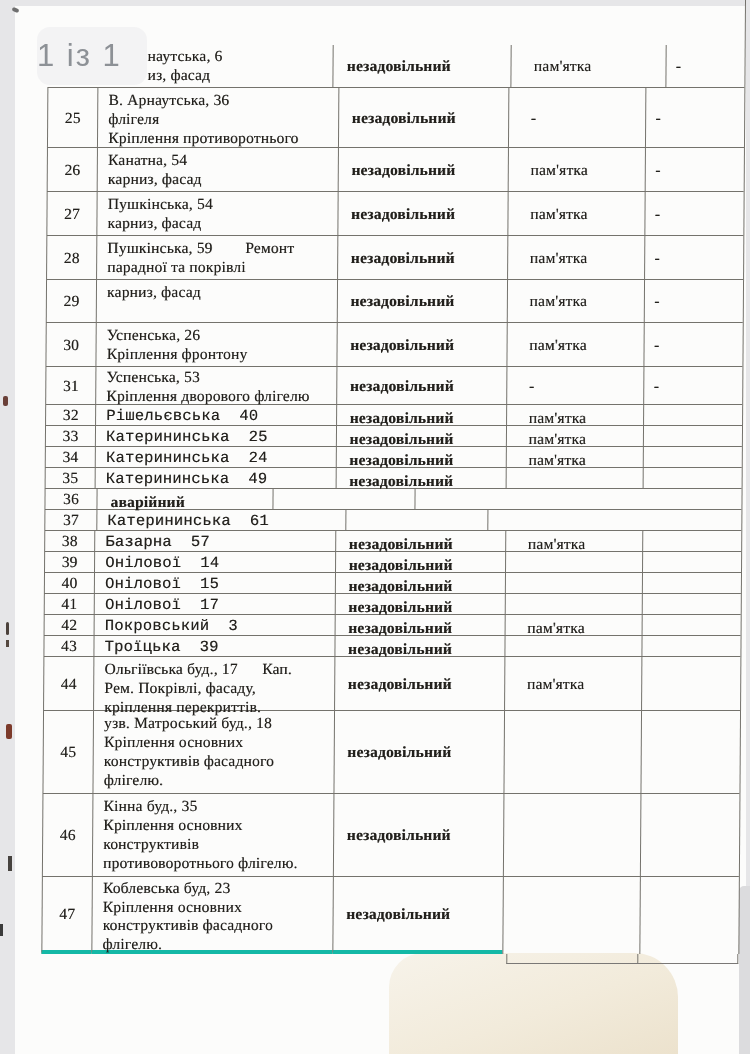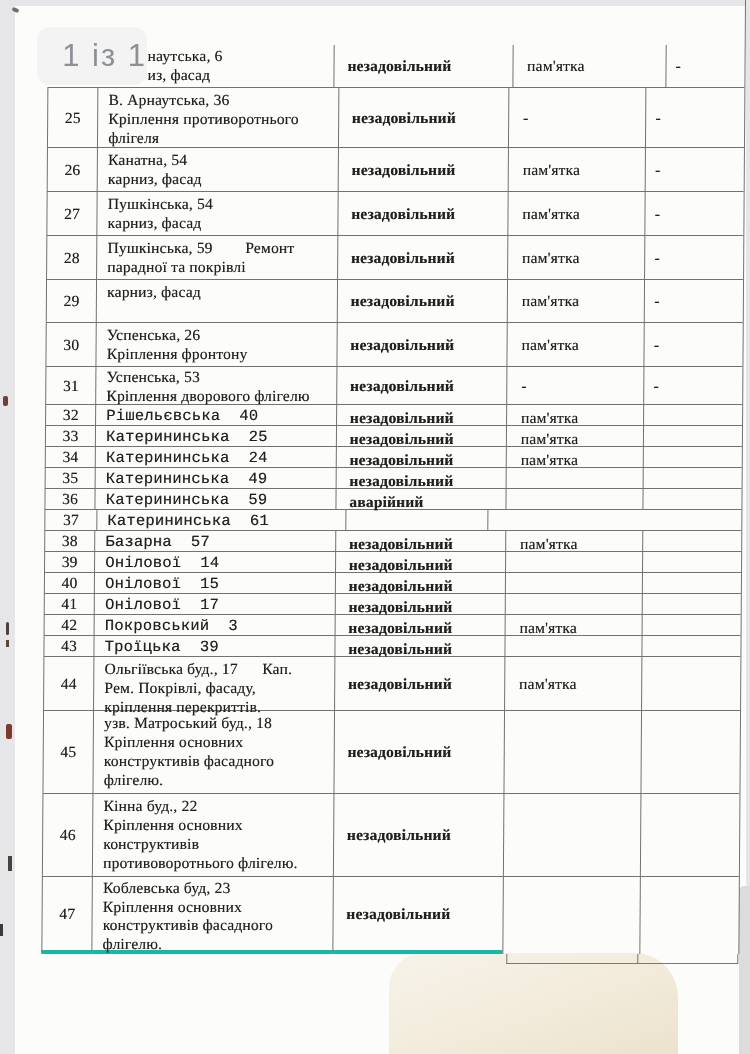--- a/index.html
+++ b/index.html
@@ -24,21 +24,21 @@
   .tbl{
     position:absolute;left:48px;top:45px;width:697px;
     color:#22201c;font-size:15.5px;letter-spacing:0.2px;
     text-shadow:0.3px 0 rgba(30,28,24,0.5);
   }
   .row{display:flex;border-bottom:1px solid #74726c;box-sizing:border-box;}
   .cell{box-sizing:border-box;border-left:1px solid #74726c;position:relative;}
   .c-num{width:52px;display:flex;align-items:center;justify-content:center;}
   .c-addr{width:249px;padding:2px 4px 0 10px;}
   .c-status{width:176px;display:flex;align-items:center;padding-left:13px;font-weight:bold;}
-  .c-mon{width:142px;display:flex;align-items:center;padding-left:14px;}
+  .c-mon{width:142px;display:flex;align-items:center;padding-left:22px;}
   .c-note{width:102px;display:flex;align-items:center;padding-left:9px;}
   .ln{line-height:19px;white-space:pre;}
   .h60{height:60px}.h44{height:44px}.h43{height:43px}.h38{height:38px}
   .h21{height:21px}.h54{height:54px}.h83{height:83px}.h77{height:77px}
   .h38 .c-addr{padding-top:0;}
   .h21 .c-addr{padding-top:1px;font-family:Liberation Mono, monospace;}
   .h21 .ln{line-height:20px;}
   .low{align-items:flex-start !important;padding-top:5px;line-height:16px;}
   
   .row-cut{height:43px;gap:43px;}
@@ -49,21 +49,21 @@
   .row-last .ln{line-height:18.5px;}
   .vline-right{position:absolute;left:745px;top:0;width:1px;height:954px;background:#74726c;}
   .ext{
     position:absolute;left:513px;top:954px;width:232px;height:10px;box-sizing:border-box;
     border-left:1px solid #74726c;border-right:1px solid #74726c;border-bottom:1px solid #7a7876;
   }
   .ext-mid{position:absolute;left:130px;top:0;width:1px;height:100%;background:#74726c;}
   .badge{
     position:absolute;left:37px;top:27px;width:110px;height:58px;
     background:rgba(243,243,244,0.97);border-radius:13px;
-    display:flex;align-items:center;justify-content:flex-end;
+    display:flex;align-items:center;justify-content:flex-start;
     font-family:"Liberation Sans","DejaVu Sans",sans-serif;
     font-size:31px;font-weight:500;color:#8d9196;letter-spacing:2px;z-index:10;
   }
   .blob{
     position:absolute;left:389px;top:953px;width:289px;height:101px;z-index:5;
     background:linear-gradient(160deg,#f7f3ea 0%,#f2ebdb 55%,#ece2cd 100%);
     border-radius:34px 44px 0 0;
   }
   .mark{position:absolute;z-index:7;}
   .mk1{left:3px;top:396px;width:5px;height:10px;background:#6a4038;border-radius:2px;}
@@ -91,22 +91,22 @@
       </div>
       <div class="cell c-status">незадовільний</div>
       <div class="cell c-mon">пам'ятка</div>
       <div class="cell c-note">-</div>
     </div>
 
     <div class="row h60">
       <div class="cell c-num">25</div>
       <div class="cell c-addr">
         <div class="ln">В. Арнаутська, 36</div>
+        <div class="ln">флігеля</div>
         <div class="ln">Кріплення противоротнього</div>
-        <div class="ln">флігеля</div>
       </div>
       <div class="cell c-status">незадовільний</div>
       <div class="cell c-mon">-</div>
       <div class="cell c-note">-</div>
     </div>
 
     <div class="row h44">
       <div class="cell c-num">26</div>
       <div class="cell c-addr">
         <div class="ln">Канатна, 54</div>
@@ -206,23 +206,20 @@
       <div class="cell c-addr">
         <div class="ln">Катерининська  49</div>
       </div>
       <div class="cell c-status low">незадовільний</div>
       <div class="cell c-mon low"></div>
       <div class="cell c-note low"></div>
     </div>
 
     <div class="row h21">
       <div class="cell c-num">36</div>
-      <div class="cell c-addr">
-        <div class="ln">Катерининська  59</div>
-      </div>
       <div class="cell c-status low">аварійний</div>
       <div class="cell c-mon low"></div>
       <div class="cell c-note low"></div>
     </div>
 
     <div class="row h21">
       <div class="cell c-num">37</div>
       <div class="cell c-addr">
         <div class="ln">Катерининська  61</div>
       </div>
@@ -311,21 +308,21 @@
         <div class="ln">флігелю.</div>
       </div>
       <div class="cell c-status">незадовільний</div>
       <div class="cell c-mon"></div>
       <div class="cell c-note"></div>
     </div>
 
     <div class="row h83">
       <div class="cell c-num">46</div>
       <div class="cell c-addr">
-        <div class="ln">Кінна буд., 22</div>
+        <div class="ln">Кінна буд., 35</div>
         <div class="ln">Кріплення основних</div>
         <div class="ln">конструктивів</div>
         <div class="ln">противоворотнього флігелю.</div>
       </div>
       <div class="cell c-status">незадовільний</div>
       <div class="cell c-mon"></div>
       <div class="cell c-note"></div>
     </div>
 
     <div class="row h77 row-last">

